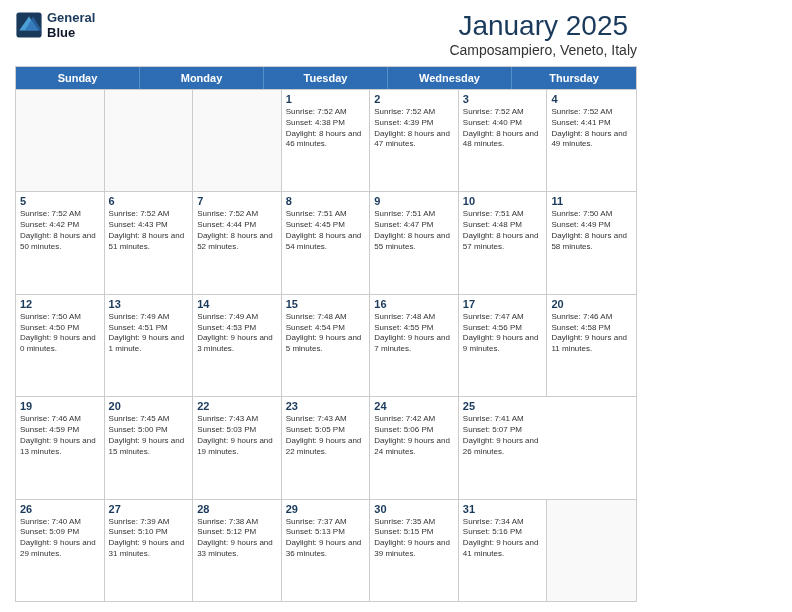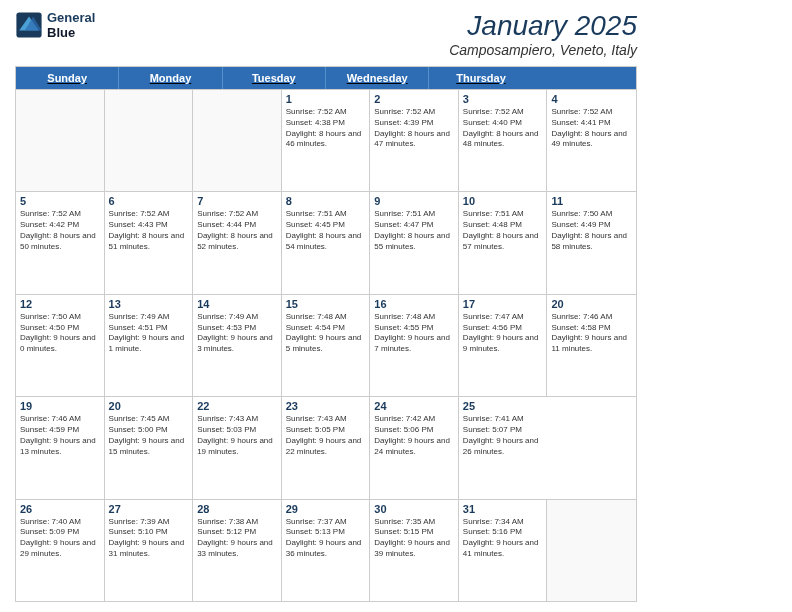--- a/index.html
+++ b/index.html
@@ -26,43 +26,41 @@
     .logo {
       display: flex;
       align-items: center;
       gap: 4px;
     }
     .logo-icon {
       width: 28px;
       height: 28px;
     }
     .title-section {
-      text-align: right;
-      font-style: italic;
+      text-align: center;
     }
     .month-title {
       font-size: 28px;
       color: #1a3a5c;
       font-weight: normal;
     }
     .location {
       font-size: 14px;
       color: #333;
     }
     .calendar {
       flex: 1;
       display: flex;
       flex-direction: column;
       border: 1px solid #ccc;
     }
     .cal-header {
       display: grid;
-      grid-template-columns: repeat(6, 1fr);
+      grid-template-columns: repeat(5, 1fr);
       background: #2e6db4;
-      text-decoration: underline;
     }
     .cal-header-cell {
       color: #fff;
       font-size: 11px;
       font-weight: bold;
       padding: 5px 4px;
       text-align: center;
       border-right: 1px solid #5590cc;
     }
     .cal-header-cell:last-child { border-right: none; }

